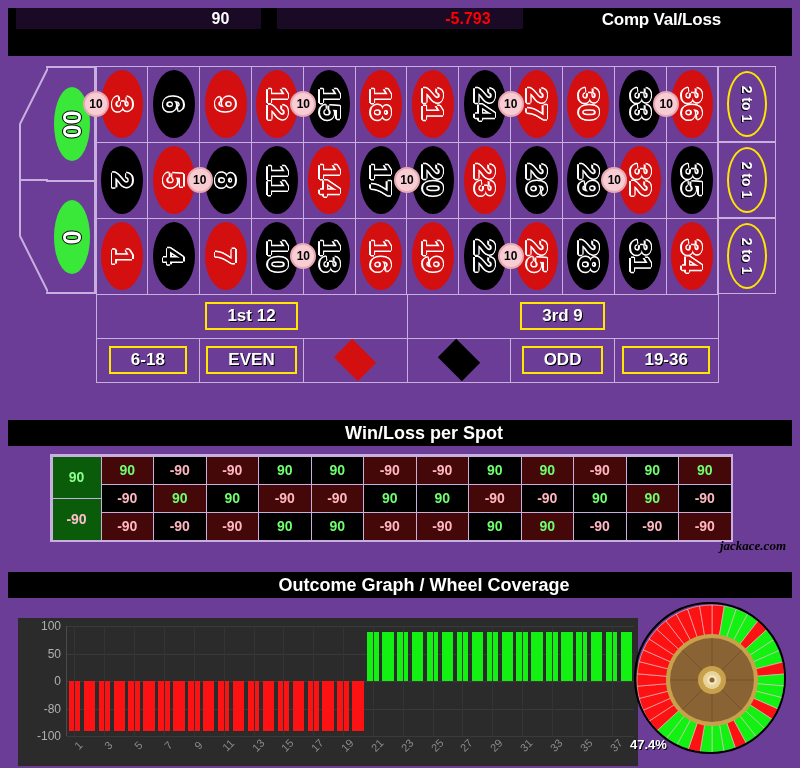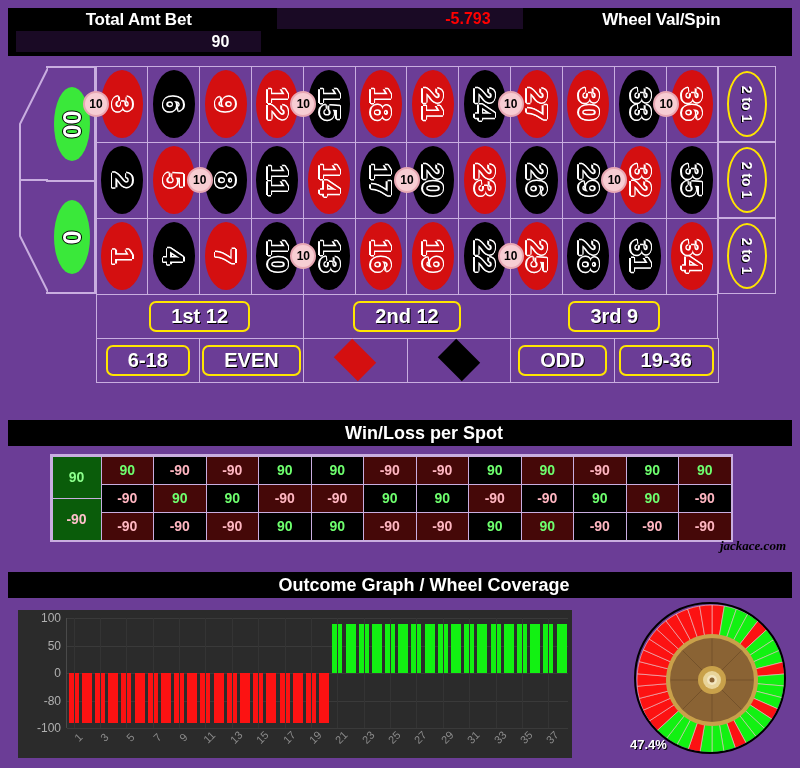--- a/index.html
+++ b/index.html
@@ -178,24 +178,24 @@
     display: flex;
   }
   .dozen-cell {
     flex: 1;
     border: 1px solid #c9aee0;
     margin: -0.5px;
     display: flex; align-items: center; justify-content: center;
   }
   .pill {
     border: 2px solid #ffe500;
-    border-radius: 7px;
+    border-radius: 0;
     padding: 2px 20px;
     color: #ffffff;
-    font-size: 20px;
+    font-size: 17px;
     font-weight: bold;
     text-shadow: 1px 1px 0 #000;
     white-space: nowrap;
   }
 
   
   .evenmoney {
     position: absolute;
     left: 96px; top: 280px;
     width: 622px; height: 44px;
@@ -301,22 +301,22 @@
 
   
   .og-wrap {
     position: absolute;
     left: 8px; top: 572px;
     width: 784px; height: 190px;
     background: #6b3d96;
   }
   .chart-panel {
     position: absolute;
-    left: 10px; top: 38px;
-    width: 554px; height: 148px;
+    left: 10px; top: 46px;
+    width: 620px; height: 148px;
     background: #2b2b2b;
   }
   .plot {
     position: absolute;
     left: 48px; top: 8px;
     right: 4px;
     height: 110px;
     background: #2b2b2b;
     border-left: 1px solid #4a4a4a;
   }
@@ -392,32 +392,31 @@
     text-shadow: 1px 1px 0 #000;
   }
 </style>
 </head>
 <body>
 
 <div class="page">
 
   <div class="stats-bar" id="statsBar">
       <div class="stat">
-        <div class="stat-label">Total Amt Bet</div>
         <div class="stat-value-box">
           <div class="stat-value">90</div>
         </div>
       </div>
       <div class="stat">
         <div class="stat-value-box">
           <div class="stat-value neg">-5.793</div>
         </div>
       </div>
       <div class="stat">
-        <div class="stat-label">Wheel Val/Spin</div>
+        <div class="stat-label">Comp Val/Loss</div>
       </div>
     </div>
 
   <div class="felt">
 
     <div class="zero-wedge">
       <svg width="30" height="228" viewBox="0 0 30 228">
         <polyline points="30,2 2,58 2,114 30,114" fill="none" stroke="#c9aee0" stroke-width="2"></polyline>
         <polyline points="30,114 2,114 2,170 30,226" fill="none" stroke="#c9aee0" stroke-width="2"></polyline>
       </svg>
@@ -639,23 +638,20 @@
         <div class="col21-cell c2">
           <div class="col21-oval">
             <span>2 to 1</span>
           </div>
         </div>
       </div>
 
     <div class="dozens" id="dozens">
         <div class="dozen-cell">
           <div class="pill">1st 12</div>
-        </div>
-        <div class="dozen-cell">
-          <div class="pill">2nd 12</div>
         </div>
         <div class="dozen-cell">
           <div class="pill">3rd 9</div>
         </div>
       </div>
 
     <div class="evenmoney" id="evenmoney">
         <div class="em-cell">
           <div class="pill">6-18</div>
         </div>

